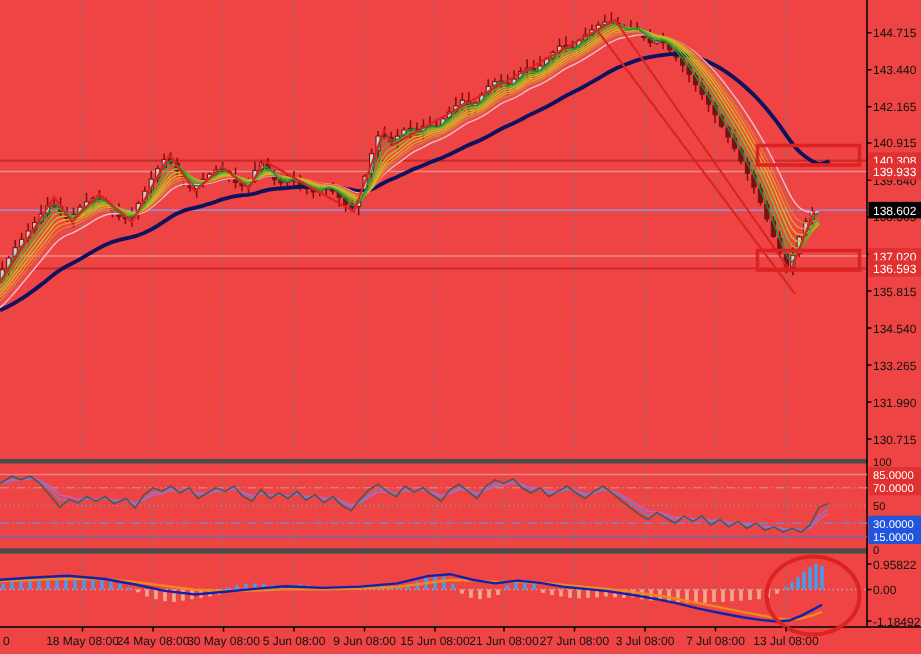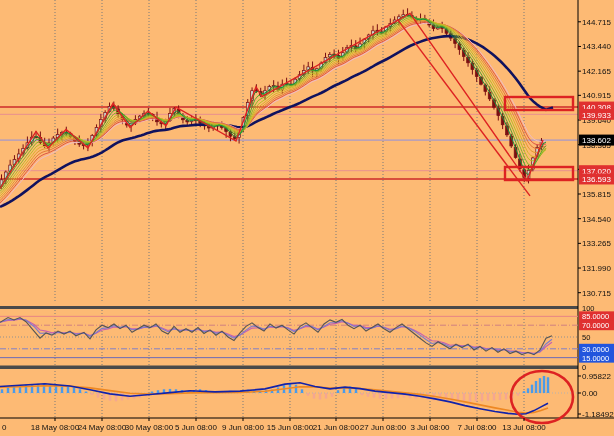--- a/index.html
+++ b/index.html
@@ -1,16 +1,16 @@
 <!DOCTYPE html>
 <html><head>
 <meta charset="utf-8">
 <style>
   html,body{margin:0;padding:0;background:#e8e6e4;}
-  #app{position:relative;width:614px;height:436px;background:#fdba74;overflow:hidden;
+  #app{position:relative;width:614px;height:436px;background:#ef4444;overflow:hidden;
        font-family:"Liberation Sans", sans-serif;}
   svg{display:block}
 </style>
 </head>
 <body>
 
 <div id="app">
   <svg id="chart" width="614" height="436" viewBox="0 0 614 436">
       <g>
         <line x1="55" y1="0" x2="55" y2="302" stroke="#7a7a7a" stroke-width="1" stroke-dasharray="1 2"></line>

